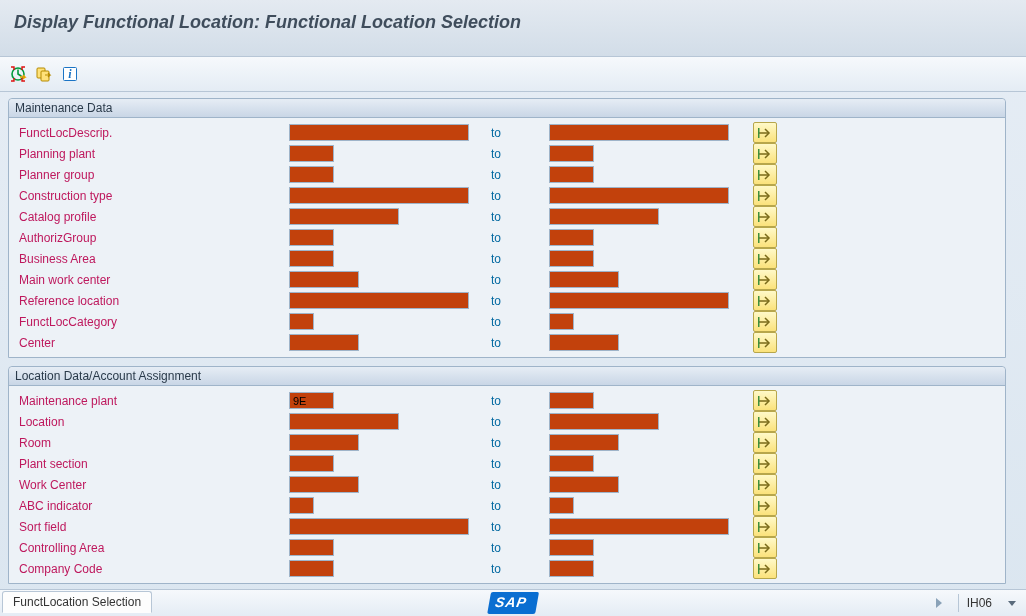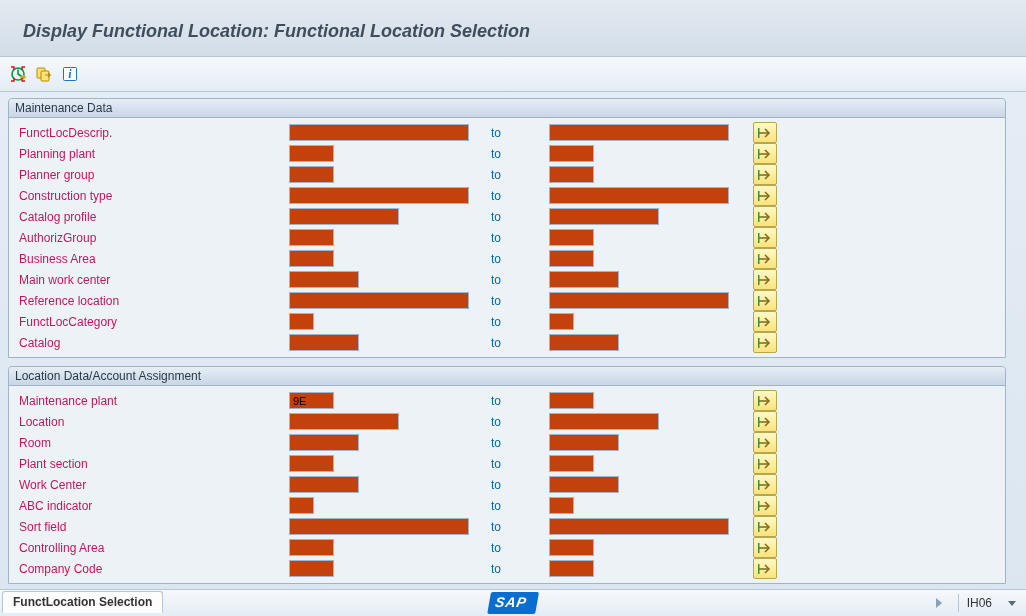--- a/index.html
+++ b/index.html
@@ -20,21 +20,21 @@
     position: relative;
     box-sizing: border-box;
   }
   .title-bar {
     height: 48px;
     padding: 8px 10px 0 10px;
     background: linear-gradient(to bottom, #e4eaf1 0%, #d2dde8 100%);
     border-bottom: 1px solid #b7c6d6;
   }
   .title-bar h1 {
-    margin: 13px;
+    margin: 4px;
     font-size: 18px;
     font-style: italic;
     font-weight: bold;
     color: #3f4d5c;
   }
   .toolbar {
     height: 34px;
     background: linear-gradient(to bottom, #f6f9fc 0%, #e4ecf4 100%);
     border-bottom: 1px solid #b7c6d6;
     display: flex;
@@ -128,21 +128,20 @@
     border-top: 1px solid #b7c6d6;
     display: flex;
     align-items: center;
     justify-content: space-between;
     font-size: 11px;
     color: #333;
   }
   .status-left {
     display: flex;
     align-items: flex-end;
-    font-weight: bold;
   }
   .tab-like {
     background: #fdfdfd;
     border: 1px solid #b7c6d6;
     border-bottom: 1px solid #fdfdfd;
     border-radius: 3px 3px 0 0;
     padding: 3px 10px;
     margin-left: 2px;
     position: relative;
     top: -1px;
@@ -355,21 +354,21 @@
             <div><input type="text" class="w-xxs" style=""></div>
             <div class="multi-btn">
               <svg viewBox="0 0 14 10">
                 <path d="M1 5h9" stroke="#7a6a1a" stroke-width="1.5"></path>
                 <path d="M7 1l4 4-4 4" fill="none" stroke="#7a6a1a" stroke-width="1.5"></path>
                 <rect x="0" y="0" width="1.5" height="10" fill="#3c8f3c"></rect>
               </svg>
             </div>
           </div>
           <div class="row">
-            <div class="lbl">Catalog</div>
+            <div class="lbl">Center</div>
             <div><input type="text" class="w-sm" style=""></div>
             <div class="to-lbl">to</div>
             <div><input type="text" class="w-sm" style=""></div>
             <div class="multi-btn">
               <svg viewBox="0 0 14 10">
                 <path d="M1 5h9" stroke="#7a6a1a" stroke-width="1.5"></path>
                 <path d="M7 1l4 4-4 4" fill="none" stroke="#7a6a1a" stroke-width="1.5"></path>
                 <rect x="0" y="0" width="1.5" height="10" fill="#3c8f3c"></rect>
               </svg>
             </div>

